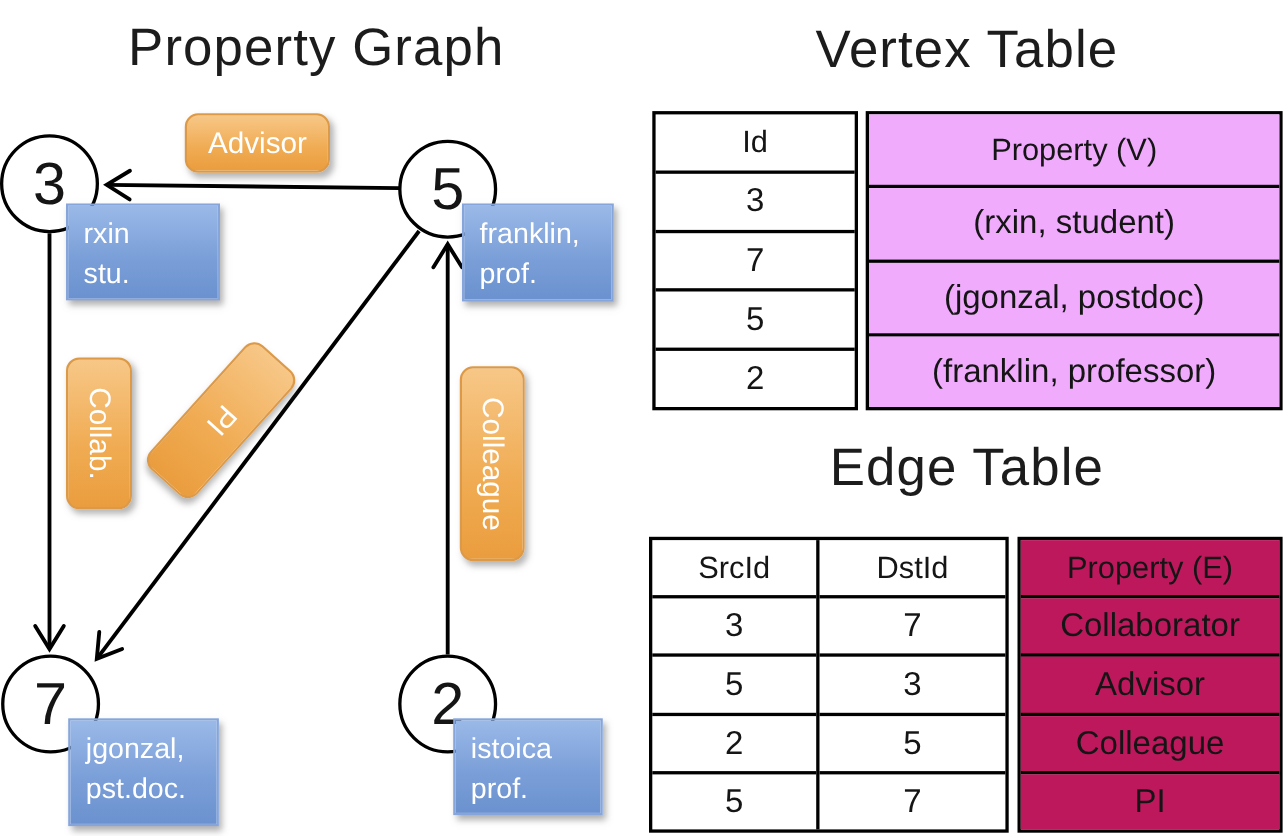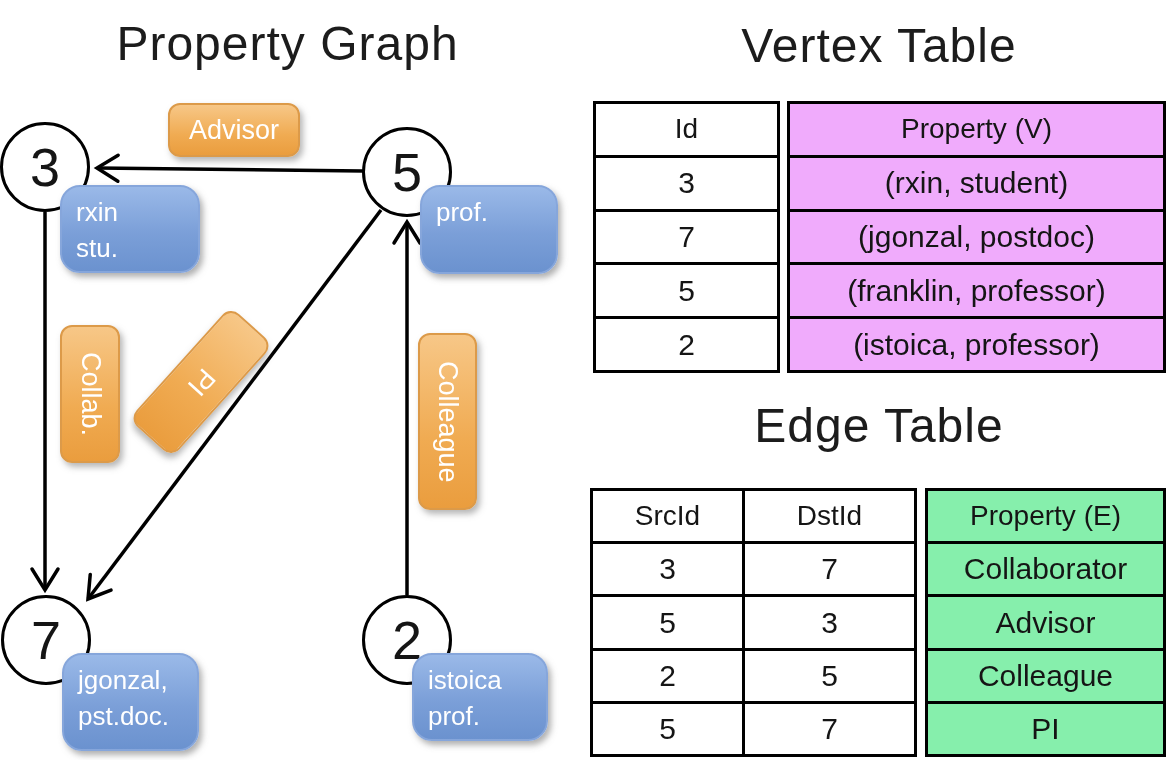--- a/index.html
+++ b/index.html
@@ -12,21 +12,21 @@
     color:#1c1c1c;white-space:nowrap;
   }
   
   #edges{position:absolute;left:0;top:0;z-index:1;}
   .node{
     position:absolute;width:90px;height:90px;border:3.5px solid #000;border-radius:50%;
     background:#fff;display:flex;align-items:center;justify-content:center;
     font-size:54px;z-index:2;box-sizing:border-box;
   }
   .vbox{
-    position:absolute;z-index:3;border-radius:20px;box-sizing:border-box;
+    position:absolute;z-index:3;border-radius:0;box-sizing:border-box;
     background:linear-gradient(180deg,#9ab9e8 0%,#7b9fd8 55%,#6b92cf 100%);
     border:2px solid #86a6db;box-shadow:3px 4px 6px rgba(110,110,110,.55);
     color:#fff;font-size:26px;line-height:1.38;padding:8px 0 0 14px;
   }
   .ebox{
     position:absolute;z-index:3;border-radius:12px;box-sizing:border-box;
     background:linear-gradient(180deg,#f7c787 0%,#f0ab52 60%,#ea9d3e 100%);
     border:2px solid #dc9a49;box-shadow:3px 4px 6px rgba(110,110,110,.5);
     color:#fff;font-size:27px;display:flex;align-items:center;justify-content:center;
   }
@@ -36,21 +36,21 @@
     position:absolute;display:flex;flex-direction:column;
     border:3px solid #000;box-sizing:border-box;background:#fff;
   }
   .cell{
     flex:1;display:flex;align-items:center;justify-content:center;
     border-bottom:3px solid #000;font-size:30px;white-space:nowrap;
   }
   .cell:last-child{border-bottom:none;}
   .cell.hdr{font-weight:normal;font-size:28px;}
   .blue-col .cell{background:#f0abfc;}
-  .orange-col .cell{background:#86efac;}
+  .orange-col .cell{background:#be185d;}
   .split{display:flex;flex-direction:row;padding:0;}
   .split .sub{flex:none;display:flex;flex-direction:column;}
   .split .sub.first{border-right:3px solid #000;}
 </style>
 </head>
 <body>
 
 <div id="stage">
 
   <div class="title" style="left:35px;top:16px;width:505px;">Property Graph</div>
@@ -72,20 +72,21 @@
   <div class="node" style="left:0px;top:122px;">3</div>
   <div class="node" style="left:362px;top:127px;">5</div>
   <div class="node" style="left:1px;top:595px;">7</div>
   <div class="node" style="left:362px;top:595px;">2</div>
 
   <div class="vbox" style="left:60px;top:185px;width:140px;height:88px;">
     <div>rxin</div>
     <div>stu.</div>
   </div>
   <div class="vbox" style="left:420px;top:185px;width:138px;height:89px;">
+    <div>franklin,</div>
     <div>prof.</div>
   </div>
   <div class="vbox" style="left:62px;top:653px;width:137px;height:98px;">
     <div>jgonzal,</div>
     <div>pst.doc.</div>
   </div>
   <div class="vbox" style="left:412px;top:653px;width:136px;height:88px;">
     <div>istoica</div>
     <div>prof.</div>
   </div>
@@ -108,21 +109,20 @@
       <div class="cell">3</div>
       <div class="cell">7</div>
       <div class="cell">5</div>
       <div class="cell">2</div>
     </div>
   <div id="vt-col-prop" class="tcol blue-col" style="left:787px;top:101px;width:379px;height:272px;">
       <div class="cell hdr">Property (V)</div>
       <div class="cell">(rxin, student)</div>
       <div class="cell">(jgonzal, postdoc)</div>
       <div class="cell">(franklin, professor)</div>
-      <div class="cell">(istoica, professor)</div>
     </div>
 
   <div class="tcol split" style="left:590px;top:488px;width:327px;height:269px;">
     <div id="et-col-src" class="sub first" style="width:149px;">
         <div class="cell hdr">SrcId</div>
         <div class="cell">3</div>
         <div class="cell">5</div>
         <div class="cell">2</div>
         <div class="cell">5</div>
       </div>

